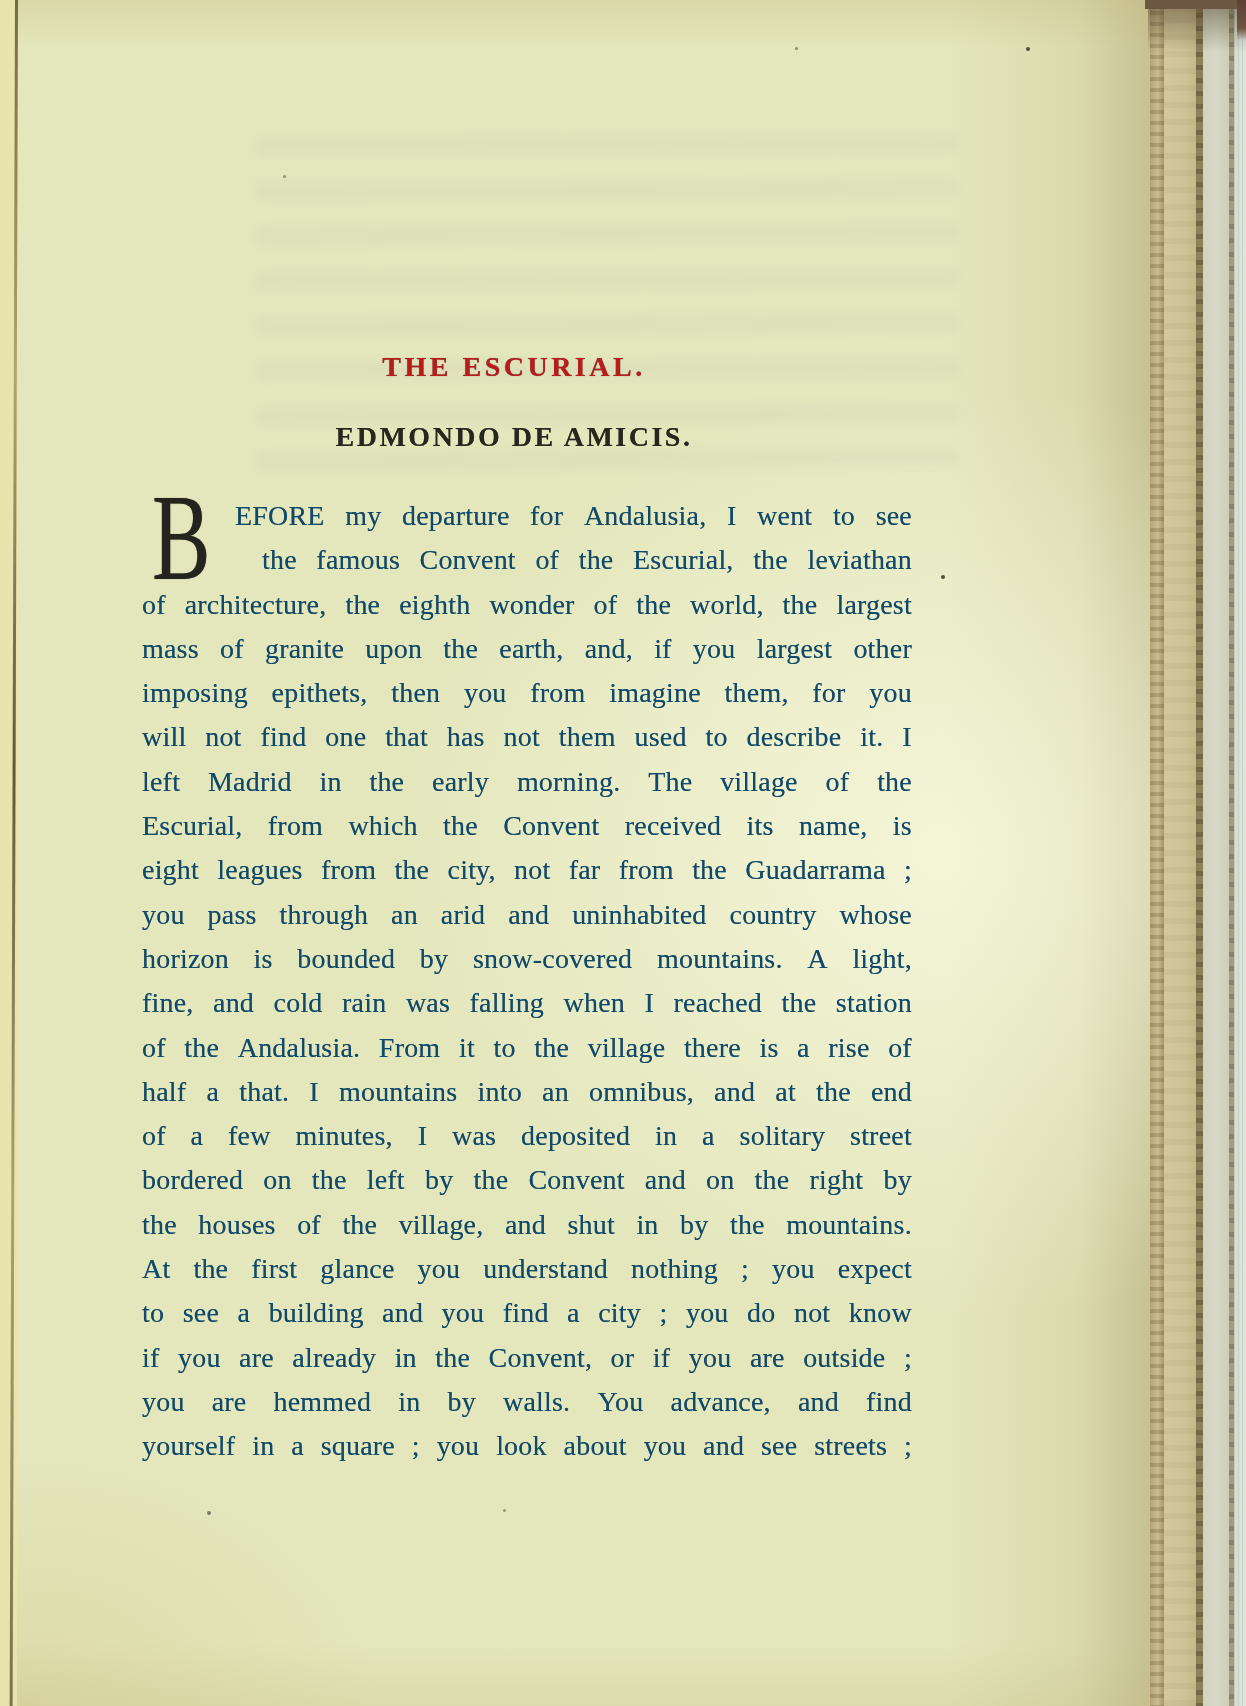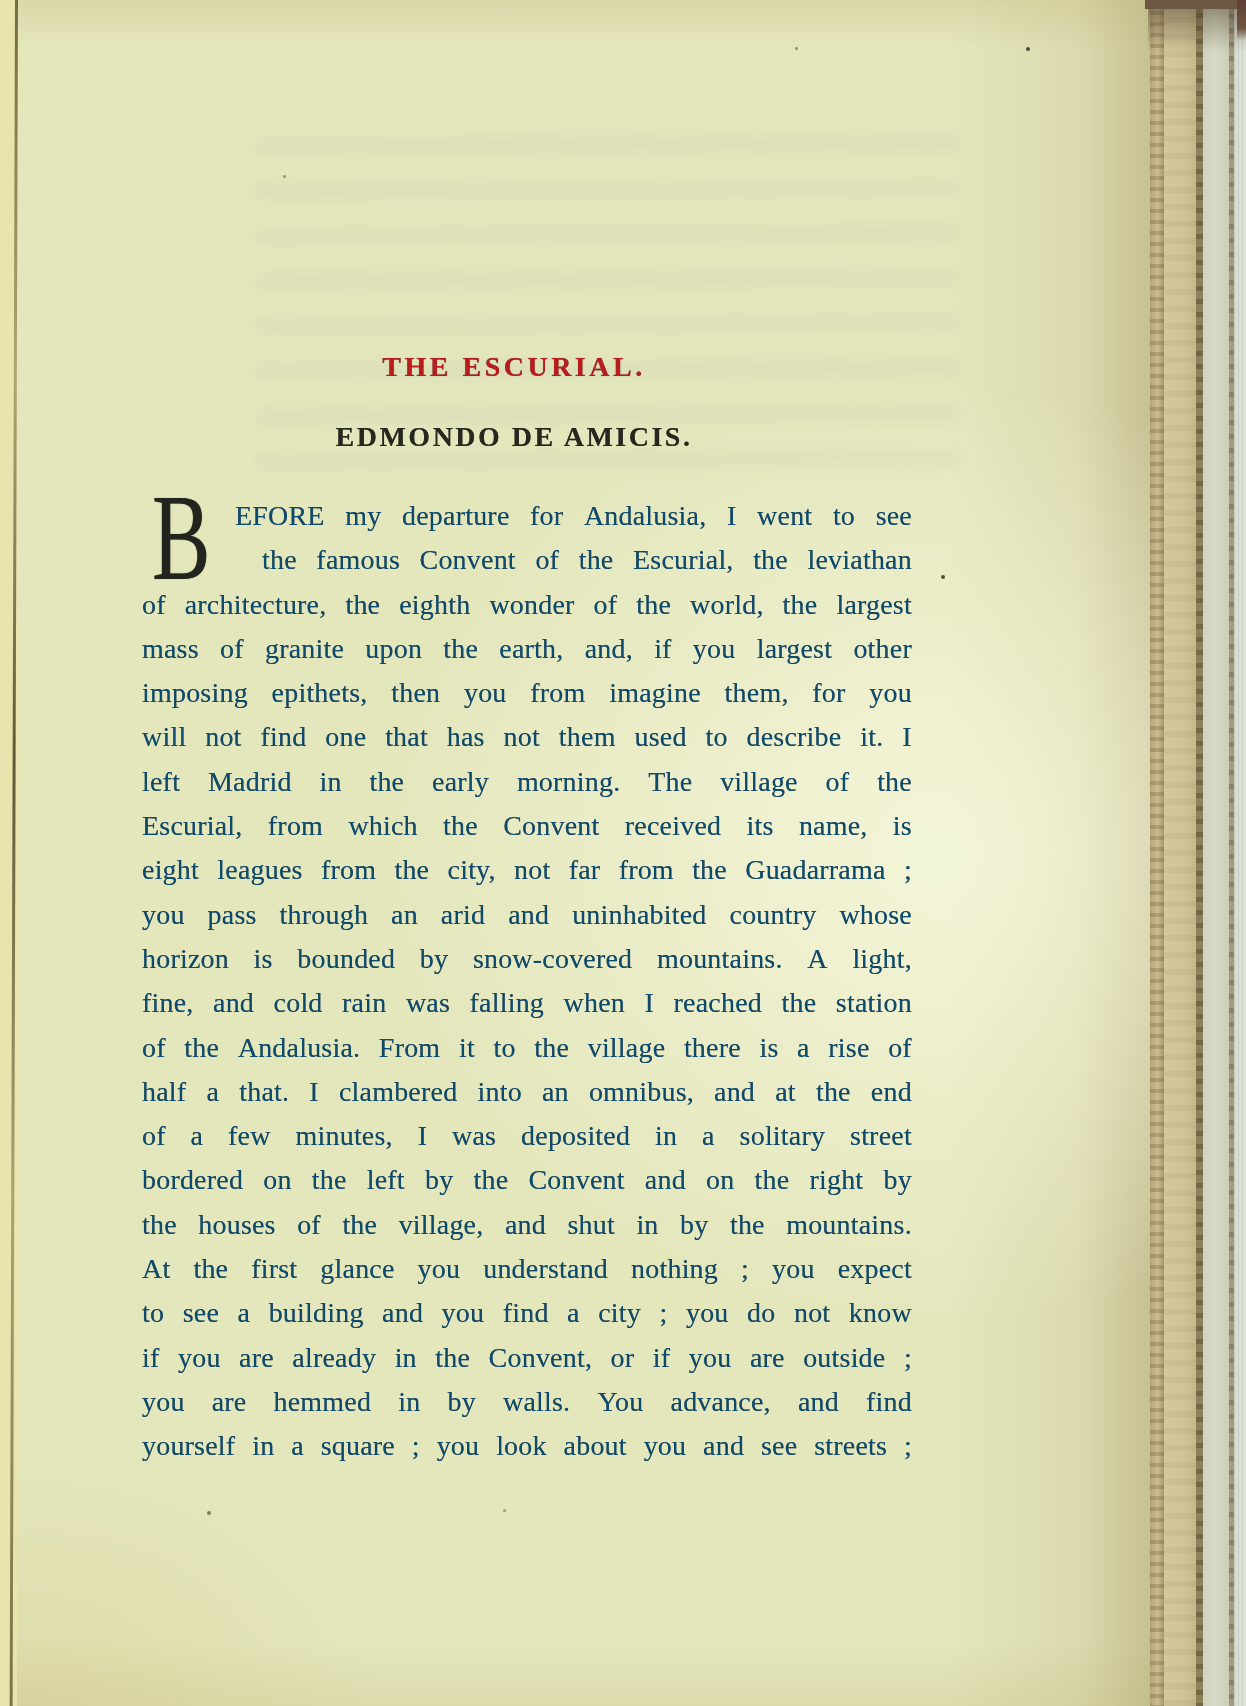--- a/index.html
+++ b/index.html
@@ -347,21 +347,21 @@
         <span>is</span>
         <span>a</span>
         <span>rise</span>
         <span>of</span>
       </div>
       <div class="text-line">
         <span>half</span>
         <span>a</span>
         <span>that.</span>
         <span>I</span>
-        <span>clambered</span>
+        <span>mountains</span>
         <span>into</span>
         <span>an</span>
         <span>omnibus,</span>
         <span>and</span>
         <span>at</span>
         <span>the</span>
         <span>end</span>
       </div>
       <div class="text-line">
         <span>of</span>

